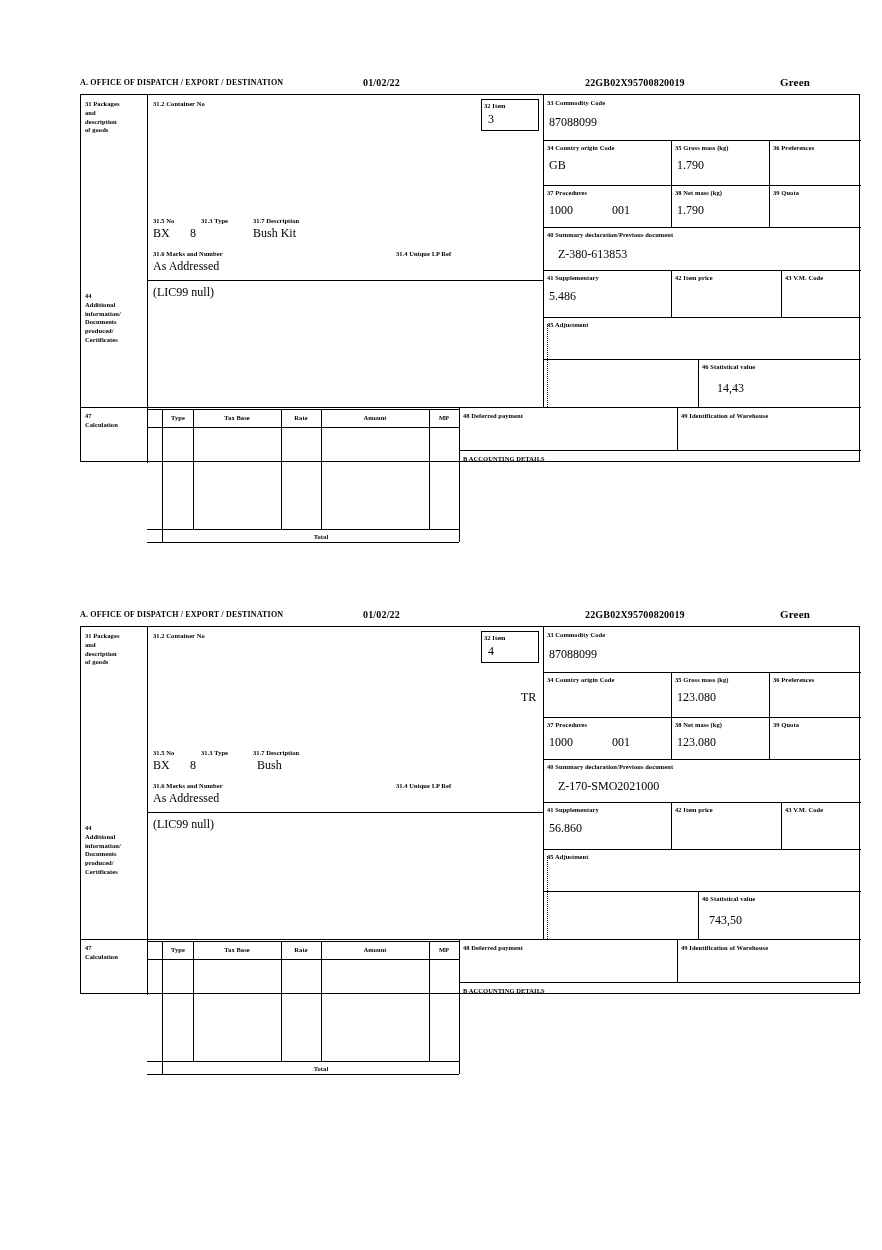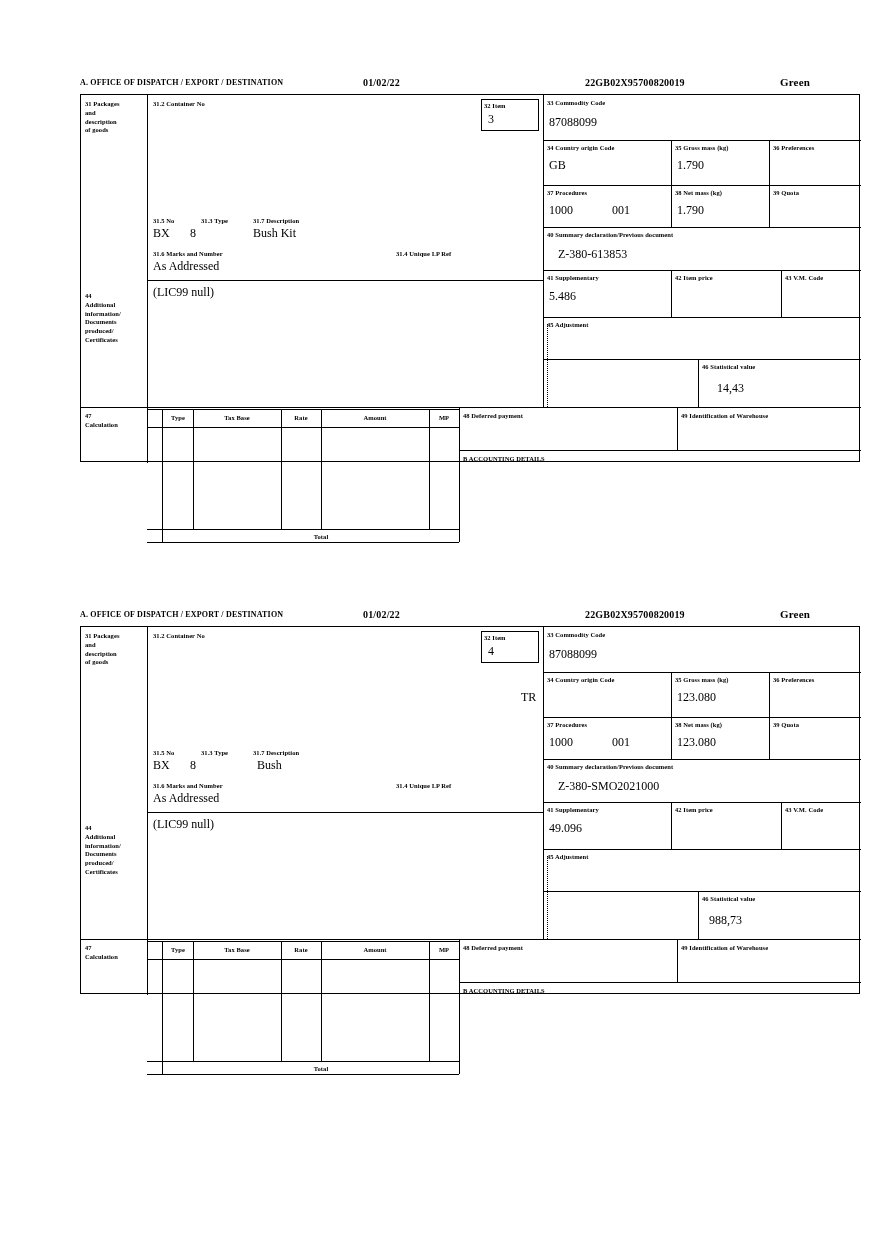--- a/index.html
+++ b/index.html
@@ -325,34 +325,34 @@
 
       <div class="cell lbl" style="left:466px; top:94px;">37 Procedures</div>
       <div class="cell val lg" style="left:468px; top:108px;">1000</div>
       <div class="cell val lg" style="left:531px; top:108px;">001</div>
       <div class="cell lbl" style="left:594px; top:94px;">38 Net mass (kg)</div>
       <div class="cell val lg" style="left:596px; top:108px;">123.080</div>
       <div class="cell lbl" style="left:692px; top:94px;">39 Quota</div>
       <div class="cell val lg" style="left:694px; top:108px;"></div>
 
       <div class="cell lbl" style="left:466px; top:136px;">40 Summary declaration/Previous document</div>
-      <div class="cell val lg" style="left:477px; top:152px;">Z-380-SMO2021000</div>
+      <div class="cell val lg" style="left:477px; top:152px;">Z-170-SMO2021000</div>
 
       <div class="cell lbl" style="left:466px; top:179px;">41 Supplementary</div>
-      <div class="cell val lg" style="left:468px; top:194px;">49.096</div>
+      <div class="cell val lg" style="left:468px; top:194px;">56.860</div>
       <div class="cell lbl" style="left:594px; top:179px;">42 Item price</div>
       <div class="cell val lg" style="left:596px; top:194px;"></div>
       <div class="cell lbl" style="left:704px; top:179px;">43 V.M. Code</div>
       <div class="cell val lg" style="left:706px; top:194px;"></div>
 
       <div class="cell lbl" style="left:466px; top:226px;">45 Adjustment</div>
       <div class="cell val lg" style="left:468px; top:240px;"></div>
 
       <div class="cell lbl" style="left:621px; top:268px;">46 Statistical value</div>
-      <div class="cell val lg" style="left:628px; top:286px;">988,73</div>
+      <div class="cell val lg" style="left:628px; top:286px;">743,50</div>
 
       <div class="cell lbl" style="left:4px; top:197px; width:62px;">
         <span>44</span><br>
         <span>Additional</span><br>
         <span>information/</span><br>
         <span>Documents</span><br>
         <span>produced/</span><br>
         <span>Certificates</span>
       </div>
       <div class="cell val lg" style="left:72px; top:190px;">(LIC99 null)</div>

